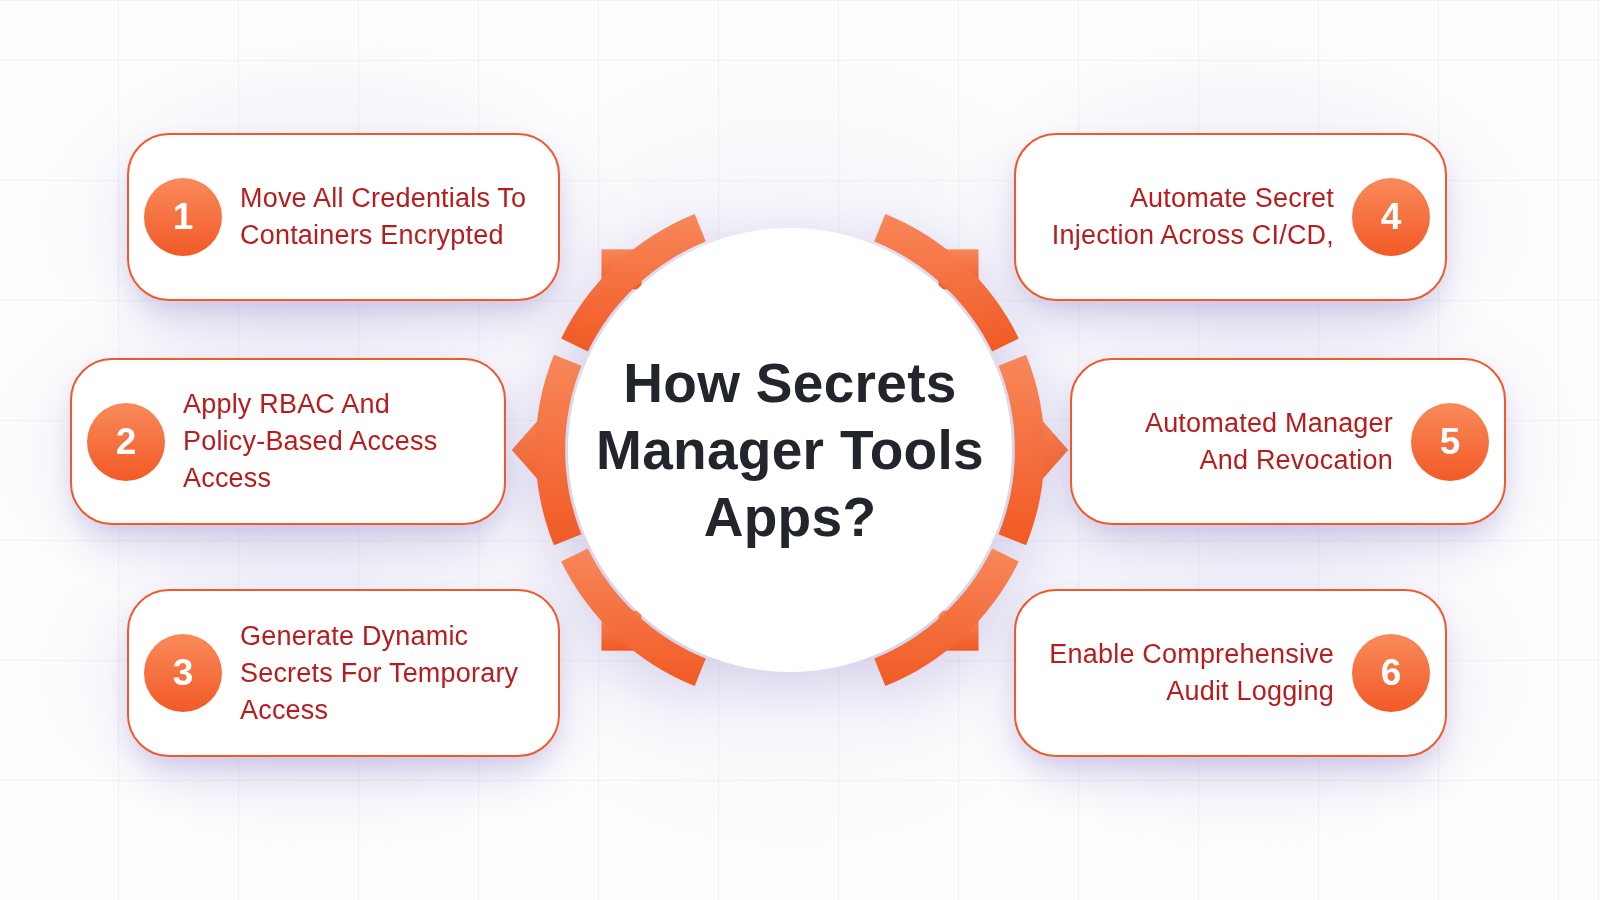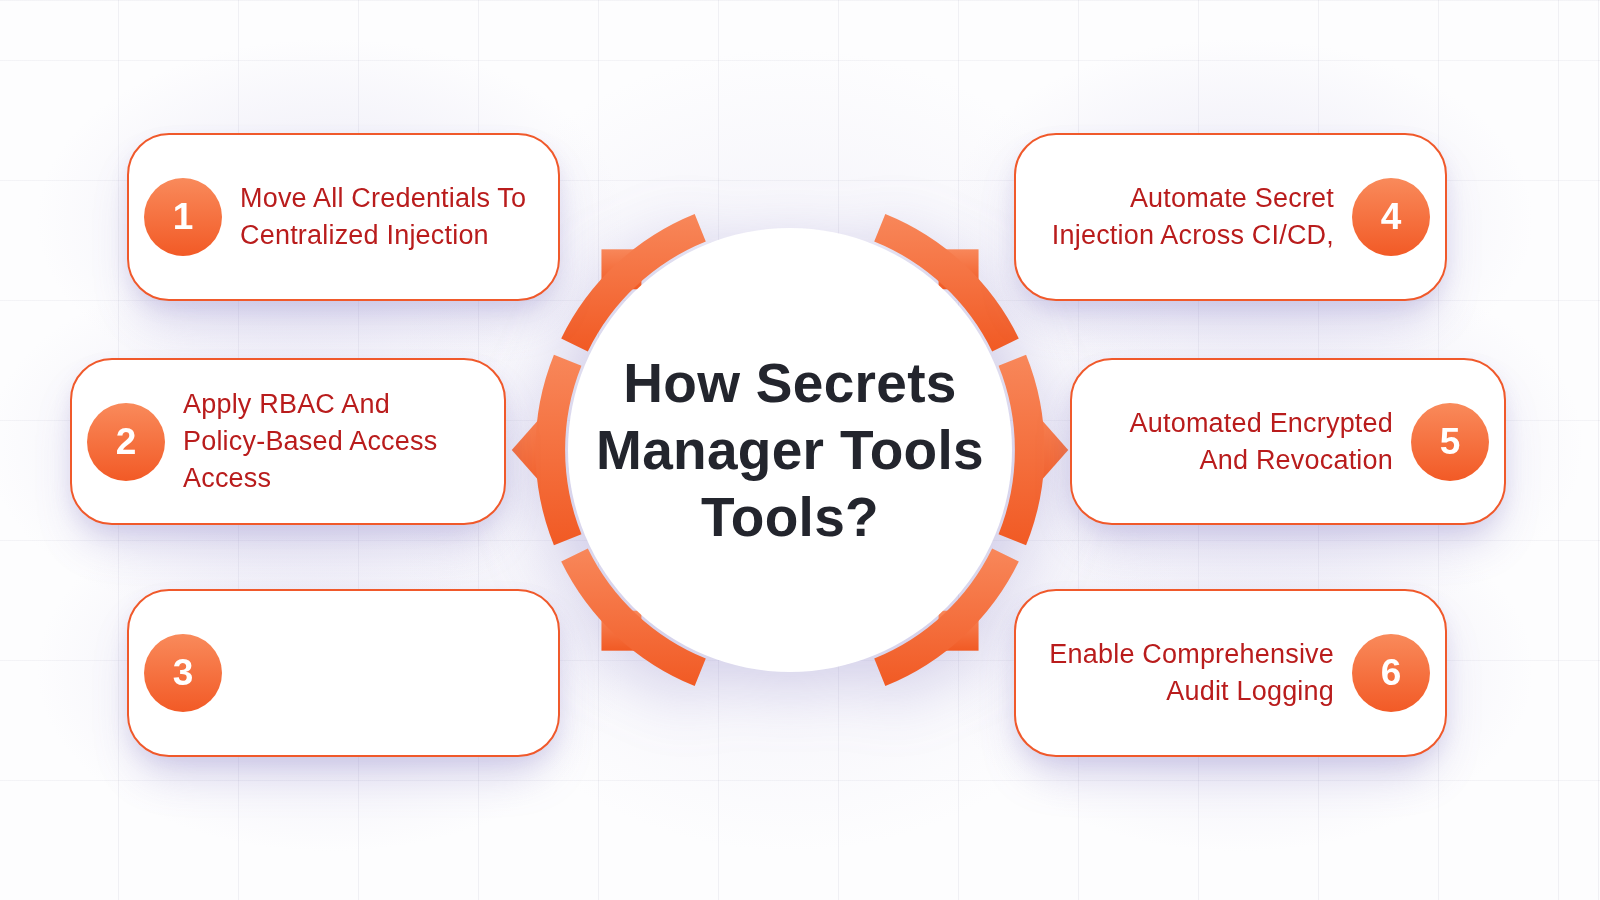--- a/index.html
+++ b/index.html
@@ -102,57 +102,62 @@
         <path d="M185.6,409.5 A172,172 0 0 1 95.4,325.4 L113.4,316.6 A152,152 0 0 0 193.1,390.9 Z"></path>
         <path d="M90.5,314.4 A172,172 0 0 1 90.5,185.6 L109.1,193.1 A152,152 0 0 0 109.1,306.9 Z"></path>
         <path d="M95.4,174.6 A172,172 0 0 1 185.6,90.5 L193.1,109.1 A152,152 0 0 0 113.4,183.4 Z"></path>
         <path d="M314.4,90.5 A172,172 0 0 1 404.6,174.6 L386.6,183.4 A152,152 0 0 0 306.9,109.1 Z"></path>
       </g>
       <circle cx="250" cy="250" r="150" fill="#ffffff"></circle>
     </svg>
     <div class="hub-title">
       <span>How Secrets</span>
       <span>Manager Tools</span>
-      <span>Tools?</span>
+      <span>Apps?</span>
     </div>
   </div>
 
   <div class="step left" style="left:127px;top:133px;width:433px;height:168px;">
     <div class="badge">1</div>
     <div class="lines">
       <span>Move All Credentials To</span>
-      <span>Centralized Injection</span>
+      <span>Containers Encrypted</span>
     </div>
   </div>
 
   <div class="step left" style="left:70px;top:358px;width:436px;height:167px;">
     <div class="badge">2</div>
     <div class="lines">
       <span>Apply RBAC And</span>
       <span>Policy-Based Access</span>
       <span>Access</span>
     </div>
   </div>
 
   <div class="step left" style="left:127px;top:589px;width:433px;height:168px;">
     <div class="badge">3</div>
+    <div class="lines">
+      <span>Generate Dynamic</span>
+      <span>Secrets For Temporary</span>
+      <span>Access</span>
+    </div>
   </div>
 
   <div class="step right" style="left:1014px;top:133px;width:433px;height:168px;">
     <div class="badge">4</div>
     <div class="lines">
       <span>Automate Secret</span>
       <span>Injection Across CI/CD,</span>
     </div>
   </div>
 
   <div class="step right" style="left:1070px;top:358px;width:436px;height:167px;">
     <div class="badge">5</div>
     <div class="lines">
-      <span>Automated Encrypted</span>
+      <span>Automated Manager</span>
       <span>And Revocation</span>
     </div>
   </div>
 
   <div class="step right" style="left:1014px;top:589px;width:433px;height:168px;">
     <div class="badge">6</div>
     <div class="lines">
       <span>Enable Comprehensive</span>
       <span>Audit Logging</span>
     </div>

